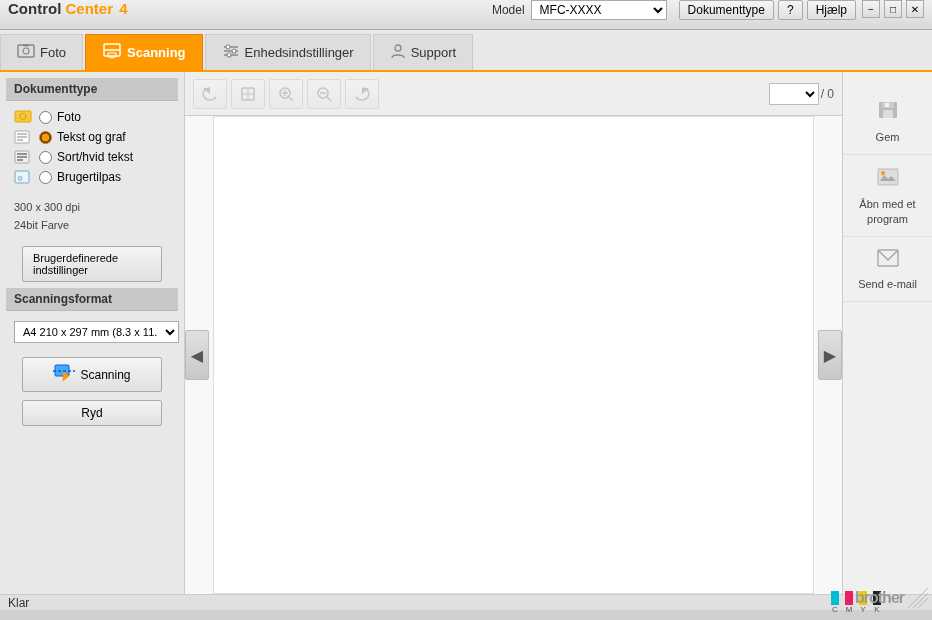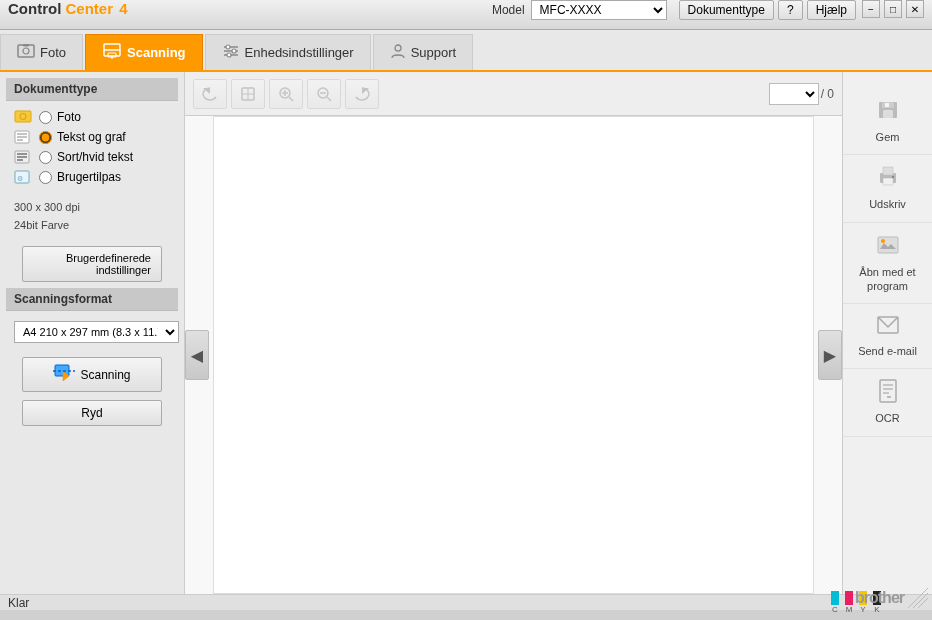--- a/index.html
+++ b/index.html
@@ -136,21 +136,21 @@
     .dpi-info { margin: 6px 8px; font-size: 11px; color: #444; line-height: 1.6; }
     .custom-btn {
       margin: 6px auto;
       display: block;
       background: linear-gradient(to bottom, #f5f5f5, #e0e0e0);
       border: 1px solid #aaa;
       padding: 5px 10px;
       font-size: 11px;
       cursor: pointer;
       border-radius: 2px;
-      text-align: right;
+      text-align: left;
       width: 140px;
     }
     .scan-format-section { padding: 6px 8px; }
     .format-dropdown {
       width: 165px;
       border: 1px solid #aaa;
       background: white;
       padding: 3px 4px;
       font-size: 11px;
       margin-top: 4px;
@@ -536,58 +536,35 @@
             <rect x="7" y="12" width="10" height="8" rx="1" fill="#ddd"></rect>
             <rect x="6" y="4" width="12" height="6" rx="1" fill="#ccc"></rect>
             <rect x="9" y="5" width="4" height="4" rx="0.5" fill="#f5f5f5"></rect>
           </svg>
       </span>
       <span class="action-label">Gem</span>
     </div>
     <div class="action-item">
       <span class="action-icon">
         <svg width="24" height="24" viewBox="0 0 24 24">
-            <rect x="4" y="8" width="16" height="10" rx="1" fill="#bbb"></rect>
-            <rect x="7" y="2" width="10" height="8" rx="0" fill="#ddd" stroke="#bbb" stroke-width="0.5"></rect>
-            <rect x="7" y="13" width="10" height="7" rx="0.5" fill="#f0f0f0" stroke="#bbb" stroke-width="0.5"></rect>
-            <circle cx="17" cy="12" r="1.2" fill="#888"></circle>
-          </svg>
-      </span>
-      <span class="action-label">Udskriv</span>
-    </div>
-    <div class="action-item">
-      <span class="action-icon">
-        <svg width="24" height="24" viewBox="0 0 24 24">
             <rect x="2" y="4" width="20" height="16" rx="1" fill="#ddd" stroke="#bbb" stroke-width="1"></rect>
             <path d="M4 16 L8 10 L12 14 L15 11 L20 16 Z" fill="#aaa"></path>
             <circle cx="7" cy="8" r="2" fill="#f90"></circle>
           </svg>
       </span>
       <span class="action-label">Åbn med et program</span>
     </div>
     <div class="action-item">
       <span class="action-icon">
         <svg width="24" height="22" viewBox="0 0 24 22">
             <rect x="2" y="3" width="20" height="16" rx="1" fill="none" stroke="#aaa" stroke-width="1.5"></rect>
             <polyline points="2,3 12,13 22,3" fill="none" stroke="#aaa" stroke-width="1.5"></polyline>
           </svg>
       </span>
       <span class="action-label">Send e-mail</span>
-    </div>
-    <div class="action-item">
-      <span class="action-icon">
-        <svg width="22" height="24" viewBox="0 0 22 24">
-            <rect x="3" y="1" width="16" height="22" rx="1" fill="none" stroke="#aaa" stroke-width="1.5"></rect>
-            <line x1="6" y1="6" x2="16" y2="6" stroke="#aaa" stroke-width="1.2"></line>
-            <line x1="6" y1="10" x2="16" y2="10" stroke="#aaa" stroke-width="1.2"></line>
-            <line x1="6" y1="14" x2="12" y2="14" stroke="#aaa" stroke-width="1.2"></line>
-            <line x1="10" y1="18" x2="14" y2="18" stroke="#aaa" stroke-width="1.5"></line>
-          </svg>
-      </span>
-      <span class="action-label">OCR</span>
     </div>
   </div>
 
 </div>
 
 <div id="status-bar">
   <span class="status-text">Klar</span>
   <div class="ink-indicators">
     <div class="ink-bar-wrap">
       <div class="ink-bar" style="background:#00bcd4;"></div>

